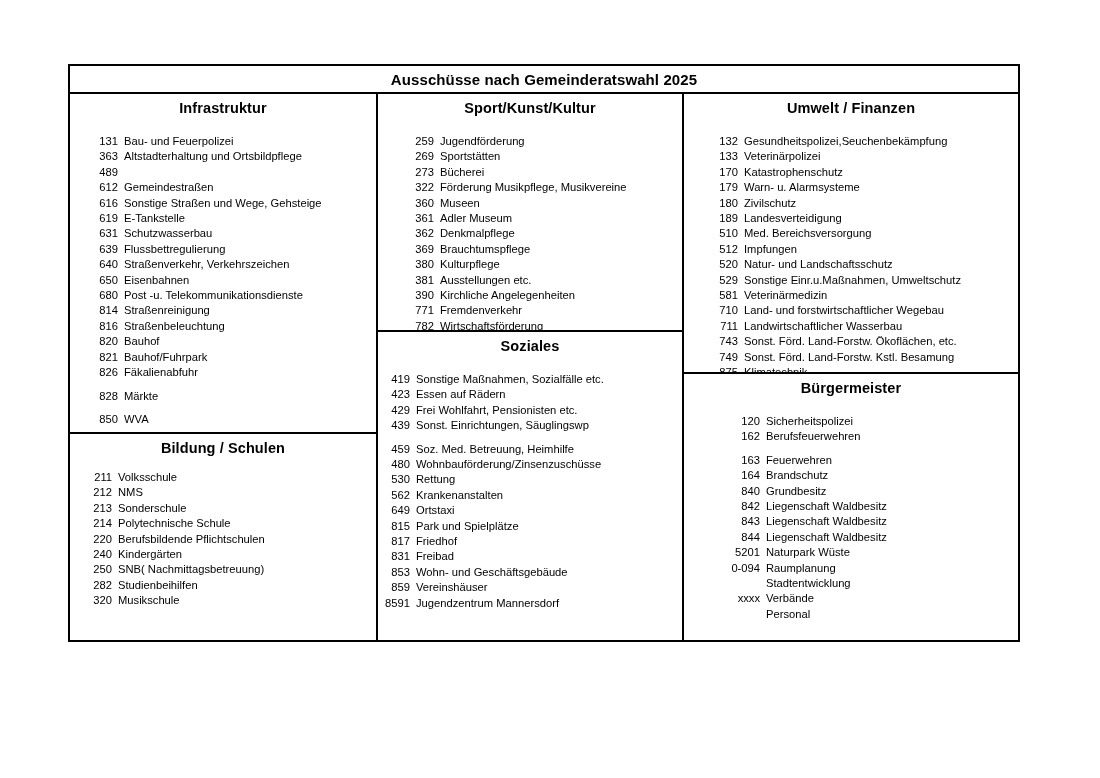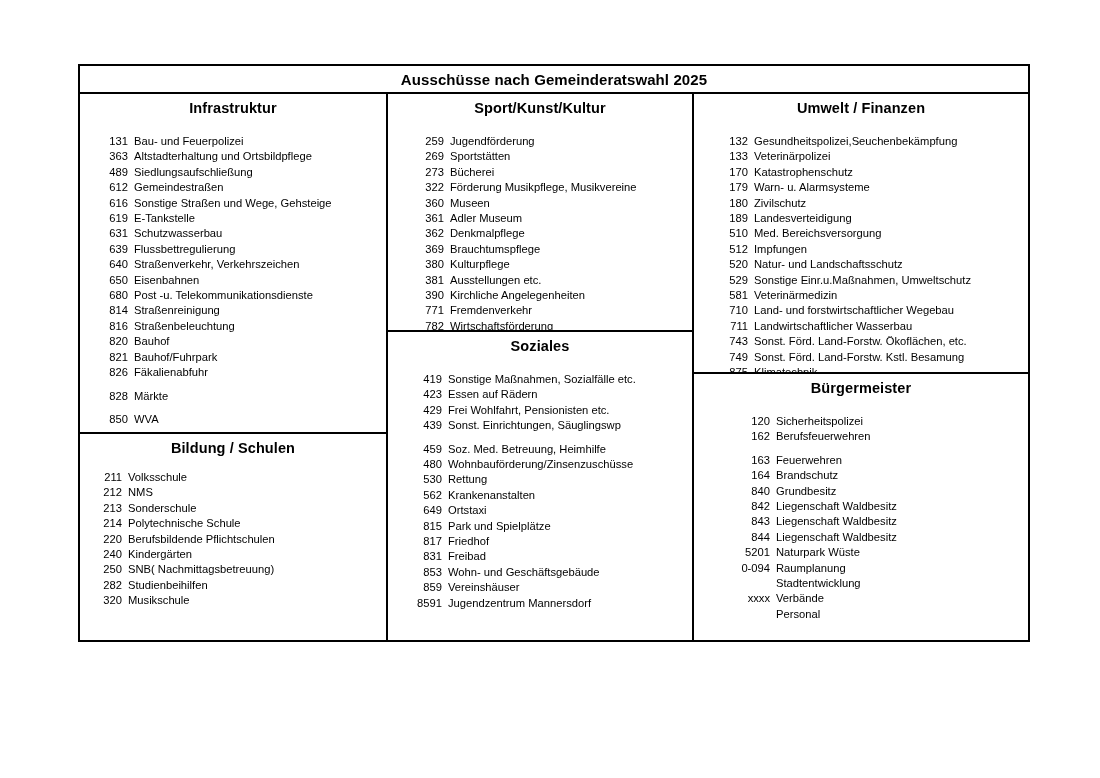--- a/index.html
+++ b/index.html
@@ -12,21 +12,21 @@
     height: 778px;
     font-family: "Liberation Sans", sans-serif;
     color: #000000;
     position: relative;
     overflow: hidden;
   }
 
   
   #sheet {
     position: absolute;
-    left: 78px;
+    left: 68px;
     top: 64px;
     width: 952px;   
     height: 578px;  
     border: 2px solid #000;
     box-sizing: border-box;
     display: flex;
     flex-direction: column;
   }
 
   
@@ -100,21 +100,21 @@
   
   .list-infra   { padding-left: 22px; }
   .list-infra   .code { width: 26px; }
 
   .list-bildung { padding-left: 12px; }
   .list-bildung .code { width: 30px; }
 
   .list-sport   { padding-left: 30px; }
   .list-sport   .code { width: 26px; }
 
-  .list-soziales { padding-left: 22px; }
+  .list-soziales { }
   .list-soziales .code { width: 32px; }
 
   .list-umwelt  { padding-left: 16px; }
   .list-umwelt  .code { width: 38px; }
 
   .list-bgm     { padding-left: 16px; margin-left: 20px; }
   .list-bgm     .code { width: 40px; }
 
   
   .pad-top-lg { padding-top: 16px; }
@@ -139,21 +139,20 @@
             <div class="entry">
               <span class="code">131</span>
               <span class="label">Bau- und Feuerpolizei</span>
             </div>
             <div class="entry">
               <span class="code">363</span>
               <span class="label">Altstadterhaltung und Ortsbildpflege</span>
             </div>
             <div class="entry">
               <span class="code">489</span>
-              <span class="label">Siedlungsaufschließung</span>
             </div>
             <div class="entry">
               <span class="code">612</span>
               <span class="label">Gemeindestraßen</span>
             </div>
             <div class="entry">
               <span class="code">616</span>
               <span class="label">Sonstige Straßen und Wege, Gehsteige</span>
             </div>
             <div class="entry">

